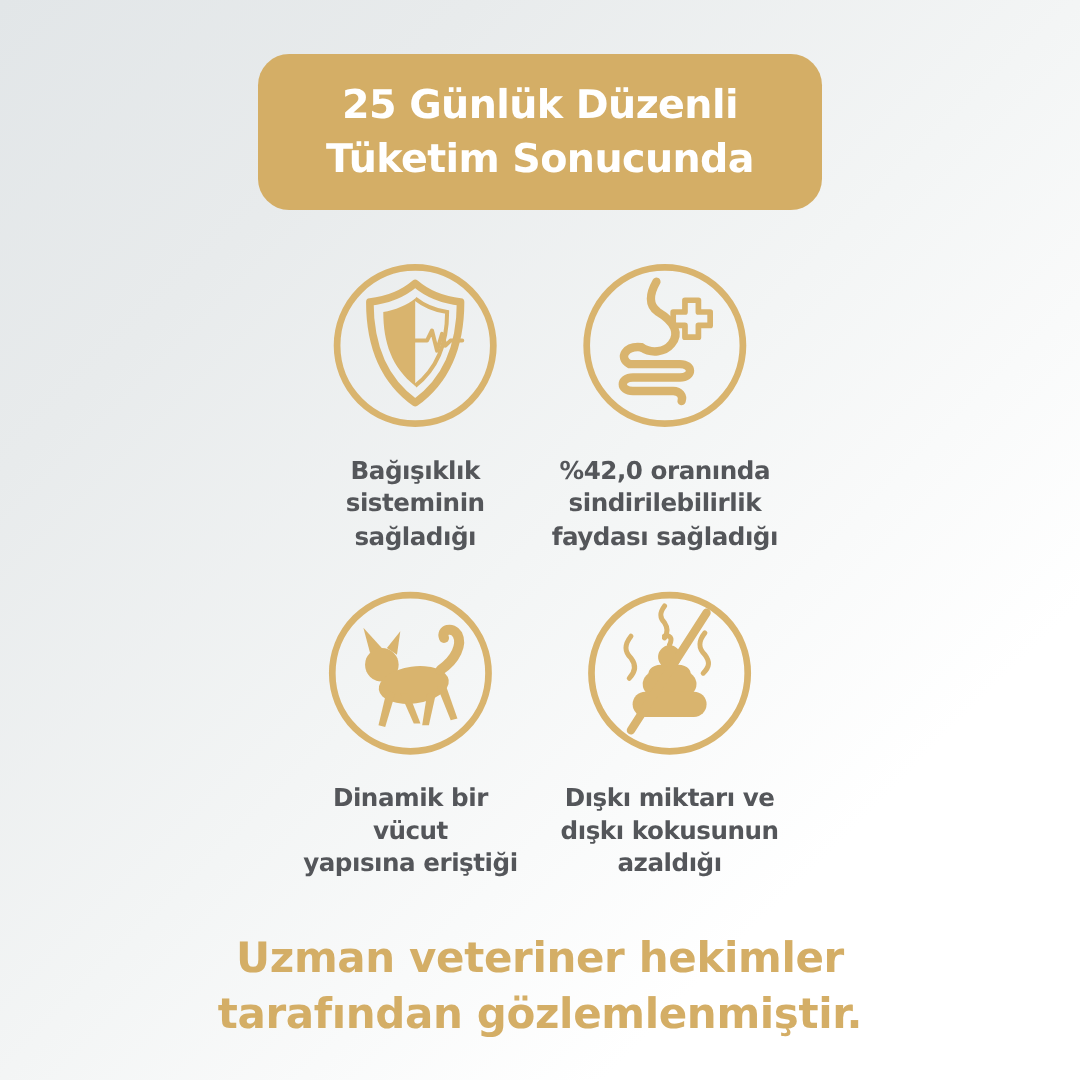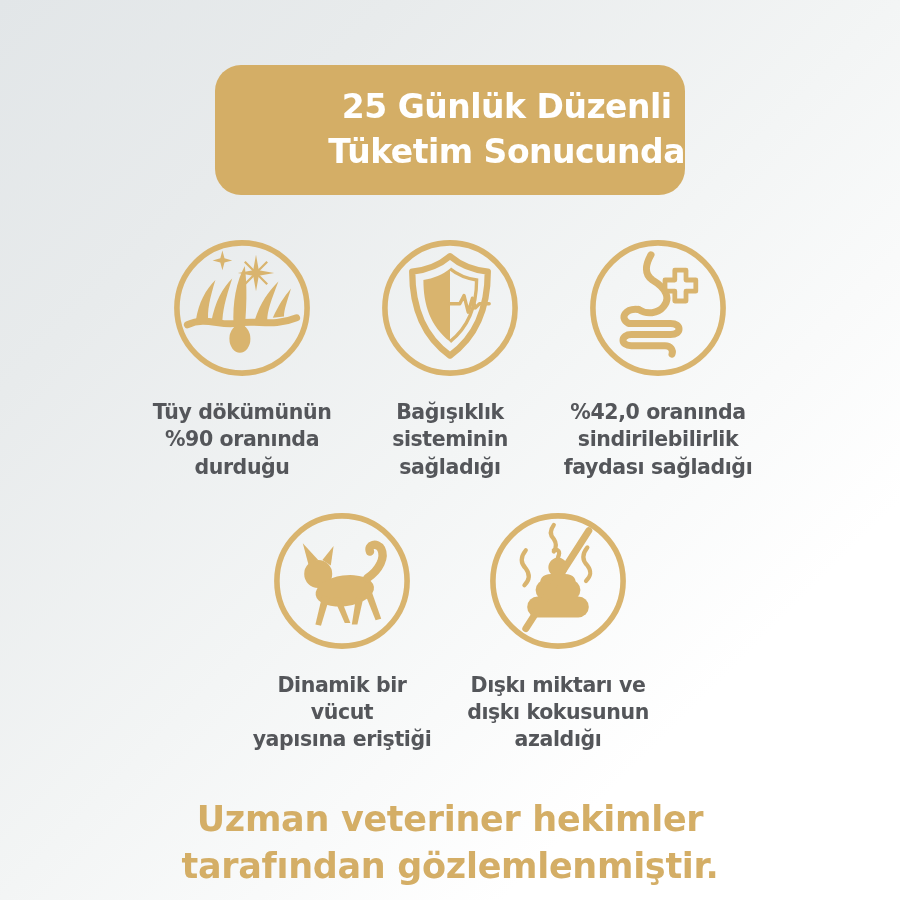--- a/index.html
+++ b/index.html
@@ -5,25 +5,25 @@
   html,body{margin:0;padding:0;}
   .canvas{
     position:relative;
     width:900px;height:900px;
     background:linear-gradient(135deg,#e2e6e8 0%,#e8ebec 22%,#f3f5f5 50%,#ffffff 78%,#ffffff 100%);
     font-family:"DejaVu Sans",sans-serif;
     display:flex;flex-direction:column;align-items:center;
     overflow:hidden;
   }
   .header-pill{
-    margin-top:65px;
+    margin-top:45px;
     width:470px;height:130px;
     background:#d4ae66;
     border-radius:26px;
-    display:flex;align-items:center;justify-content:flex-end;
+    display:flex;align-items:center;justify-content:center;
   }
   .header-title{
     color:#ffffff;font-weight:bold;font-size:33px;line-height:1.36;
     text-align:center;white-space:pre-line;letter-spacing:-0.5px;
   }
   .row{display:flex;justify-content:center;align-items:flex-start;}
   .row-1{margin-top:43px;gap:10px;}
   .row-2{margin-top:30px;gap:18px;}
   .benefit{width:198px;display:flex;flex-direction:column;align-items:center;}
   .icon-circle{width:140px;height:140px;}
@@ -42,40 +42,20 @@
 
 <div class="canvas">
 
   <div class="header-pill">
     <div class="header-title">25 Günlük Düzenli
 Tüketim Sonucunda</div>
   </div>
 
   <div class="row row-1">
 
-    <div class="benefit">
-      <div class="icon-circle">
-        <svg viewBox="0 0 100 100">
-          <circle cx="50" cy="50" r="46.5" fill="none" stroke="#d9b46e" stroke-width="4"></circle>
-          <path d="M11,62 C24,56 34,63 46,61 C60,58 72,64 89,57" fill="none" stroke="#d9b46e" stroke-width="5" stroke-linecap="round"></path>
-          <path d="M17,59 C19,46 24,37 31,30 C27,43 25,52 26,60 Z" fill="#d9b46e"></path>
-          <path d="M28,60 C31,45 36,36 43,29 C38,44 36,53 36,61 Z" fill="#d9b46e"></path>
-          <path d="M44,63 C43,46 46,31 52,20 C54,37 53,51 52,64 Z" fill="#d9b46e"></path>
-          <ellipse cx="48.5" cy="72" rx="7.5" ry="10" fill="#d9b46e"></ellipse>
-          <path d="M59,59 C63,46 69,38 76,31 C71,44 68,52 68,59 Z" fill="#d9b46e"></path>
-          <path d="M72,57 C76,48 80,42 85,36 C82,46 80,51 80,56 Z" fill="#d9b46e"></path>
-          <path d="M36,9 L37.5,14.5 L43,16 L37.5,17.5 L36,23 L34.5,17.5 L29,16 L34.5,14.5 Z" fill="#d9b46e"></path>
-          <path d="M52,17 L68,33 M68,17 L52,33" stroke="#d9b46e" stroke-width="1.6"></path>
-          <path d="M60,12 L62,23 L73,25 L62,27 L60,38 L58,27 L47,25 L58,23 Z" fill="#d9b46e"></path>
-        </svg>
-      </div>
-      <div class="benefit-label">Tüy dökümünün
-%90 oranında
-durduğu</div>
-    </div>
 
     <div class="benefit">
       <div class="icon-circle">
         <svg viewBox="0 0 100 100">
           <circle cx="50" cy="50" r="46.5" fill="none" stroke="#d9b46e" stroke-width="4"></circle>
           <path d="M50,13 C57,19 67,23 77,24 C77,47 71,69 50,84 C29,69 23,47 23,24 C33,23 43,19 50,13 Z" fill="none" stroke="#d9b46e" stroke-width="4.5" stroke-linejoin="round"></path>
           <path d="M50,22 C45,26 38,29 31,30 C31,48 36,63 50,74 Z" fill="#d9b46e"></path>
           <path d="M50,22 C55,26 62,29 69,30 C69,48 64,63 50,74" fill="none" stroke="#d9b46e" stroke-width="2.4"></path>
           <path d="M50,47 L57,47 L60,41 L63,53 L66,43 L68,50 L71,47 L78,47" fill="none" stroke="#d9b46e" stroke-width="2.4" stroke-linecap="round" stroke-linejoin="round"></path>
         </svg>

